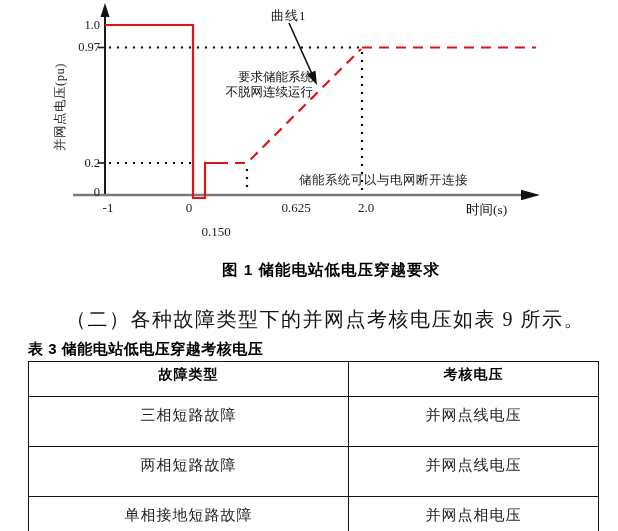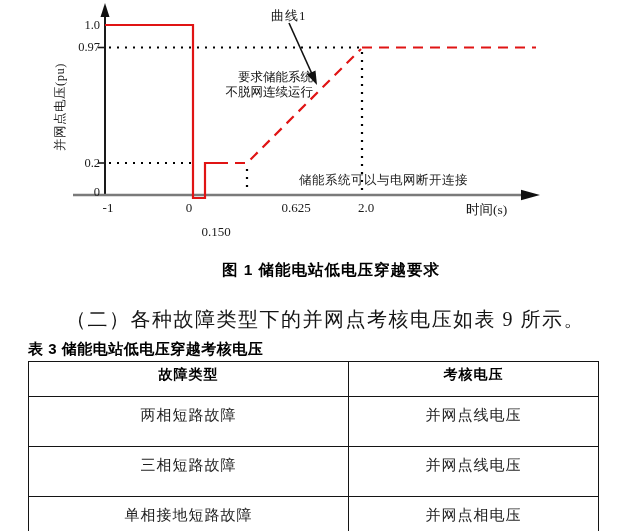--- a/index.html
+++ b/index.html
@@ -116,25 +116,25 @@
         <col class="col2">
       </colgroup>
     <thead>
       <tr>
         <th>故障类型</th>
         <th>考核电压</th>
       </tr>
     </thead>
     <tbody>
       <tr>
-        <td>两相短路故障</td>
+        <td>三相短路故障</td>
         <td>并网点线电压</td>
       </tr>
       <tr>
-        <td>三相短路故障</td>
+        <td>两相短路故障</td>
         <td>并网点线电压</td>
       </tr>
       <tr>
         <td>单相接地短路故障</td>
         <td>并网点相电压</td>
       </tr>
     </tbody>
   </table>
 
 </div>

